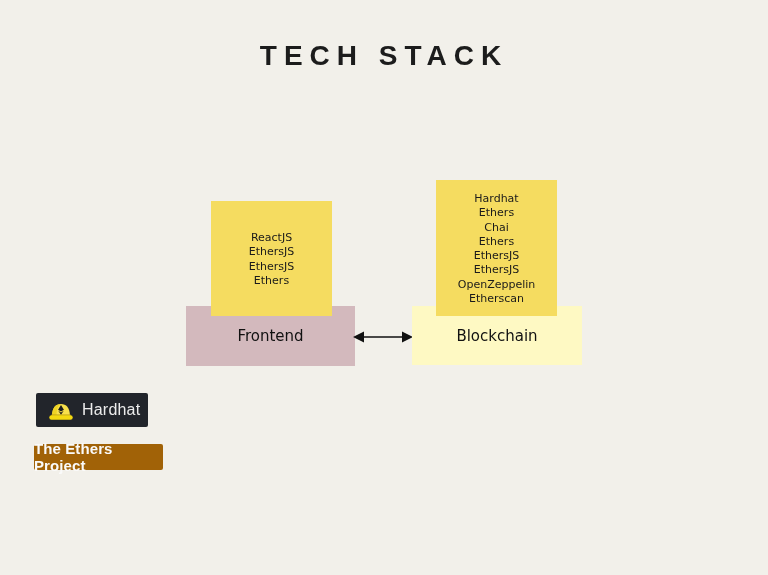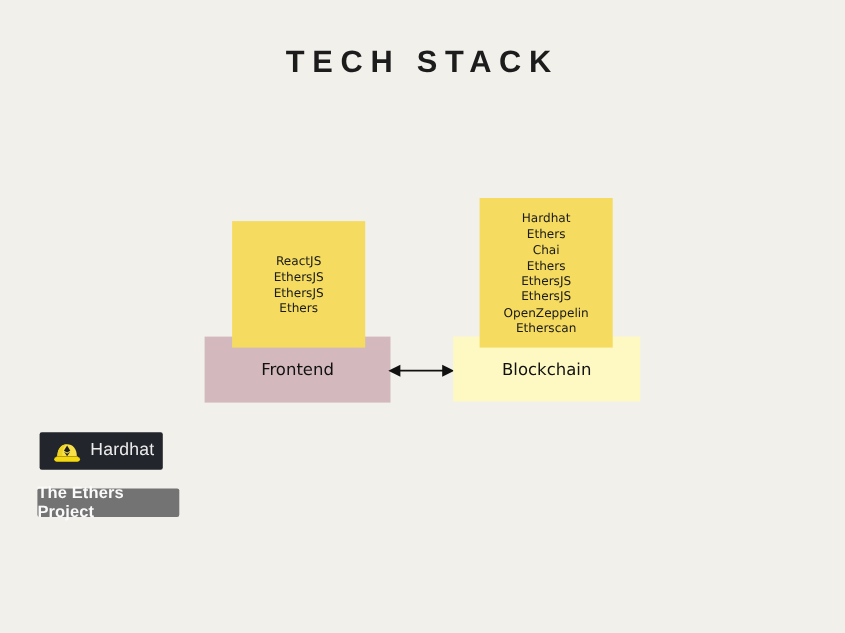--- a/index.html
+++ b/index.html
@@ -76,21 +76,21 @@
   }
   .badge-hardhat .badge-label {
     margin-left: 8px;
     color: #ececec;
     font-size: 16px;
     font-weight: 400;
     letter-spacing: 0.2px;
   }
   .badge-ethers {
     left: 34px; top: 444px; width: 129px; height: 26px;
-    background: #737373;
+    background: #a16207;
     justify-content: center;
   }
   .badge-ethers .badge-label {
     color: #fafafa;
     font-size: 15px;
     font-weight: 700;
     letter-spacing: 0.1px;
   }
   .hat-icon { display: block; }
 </style>

